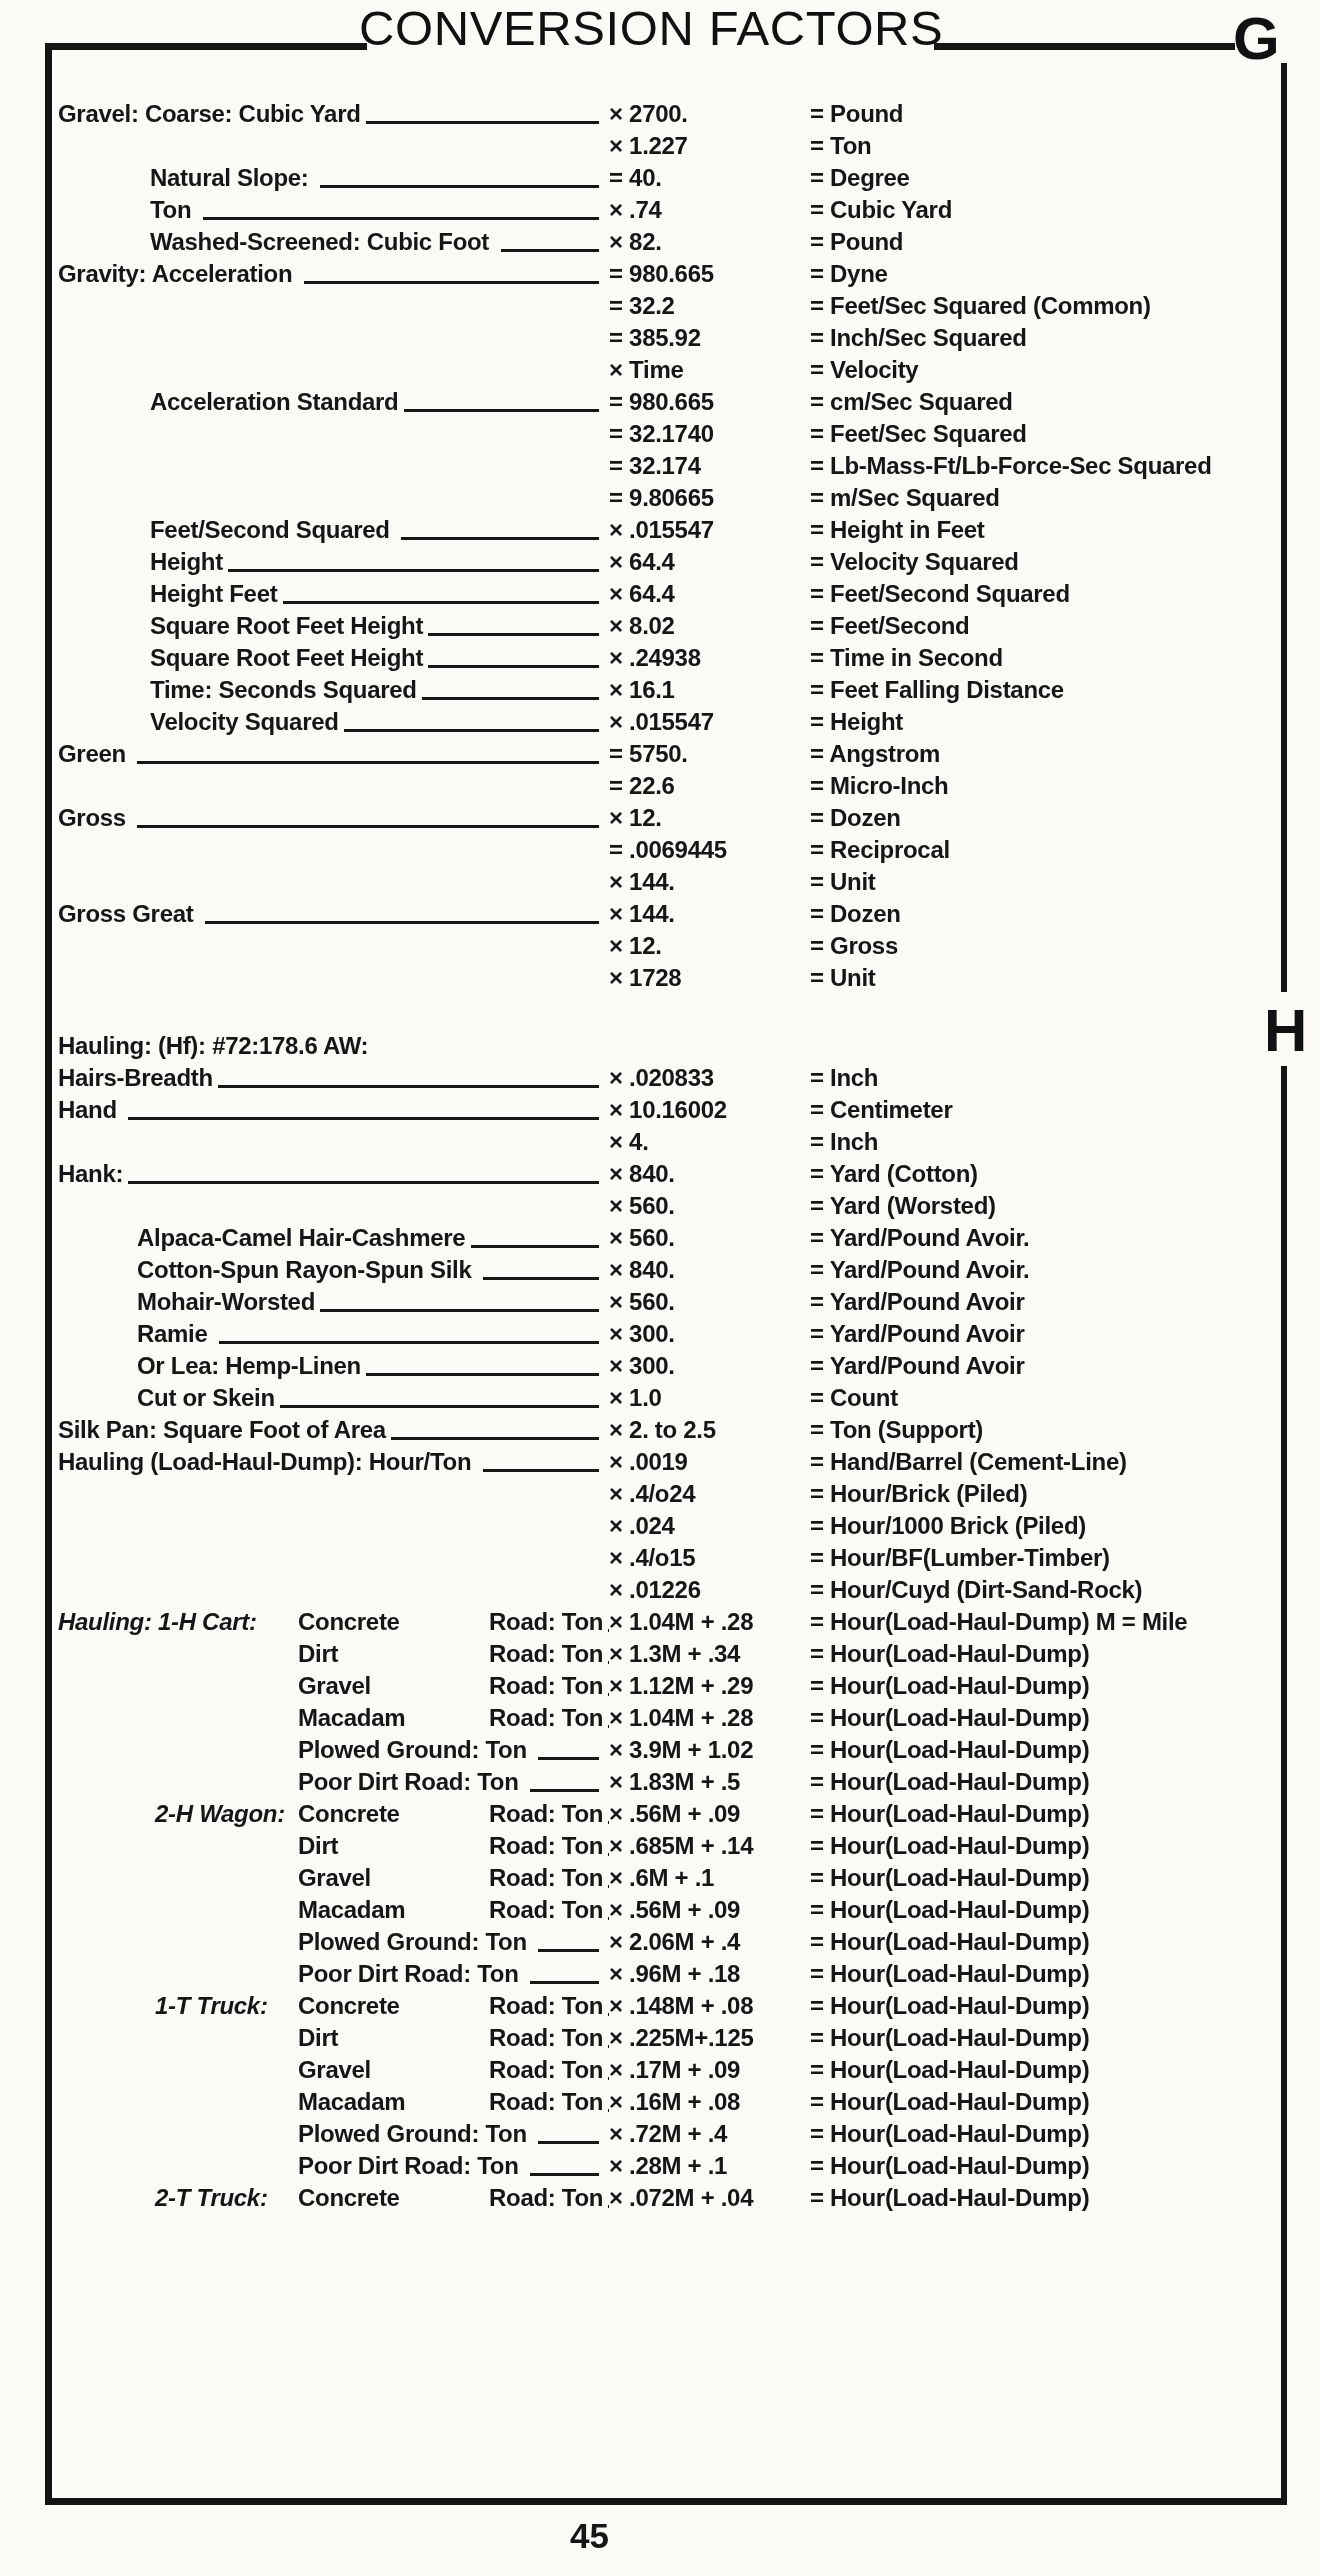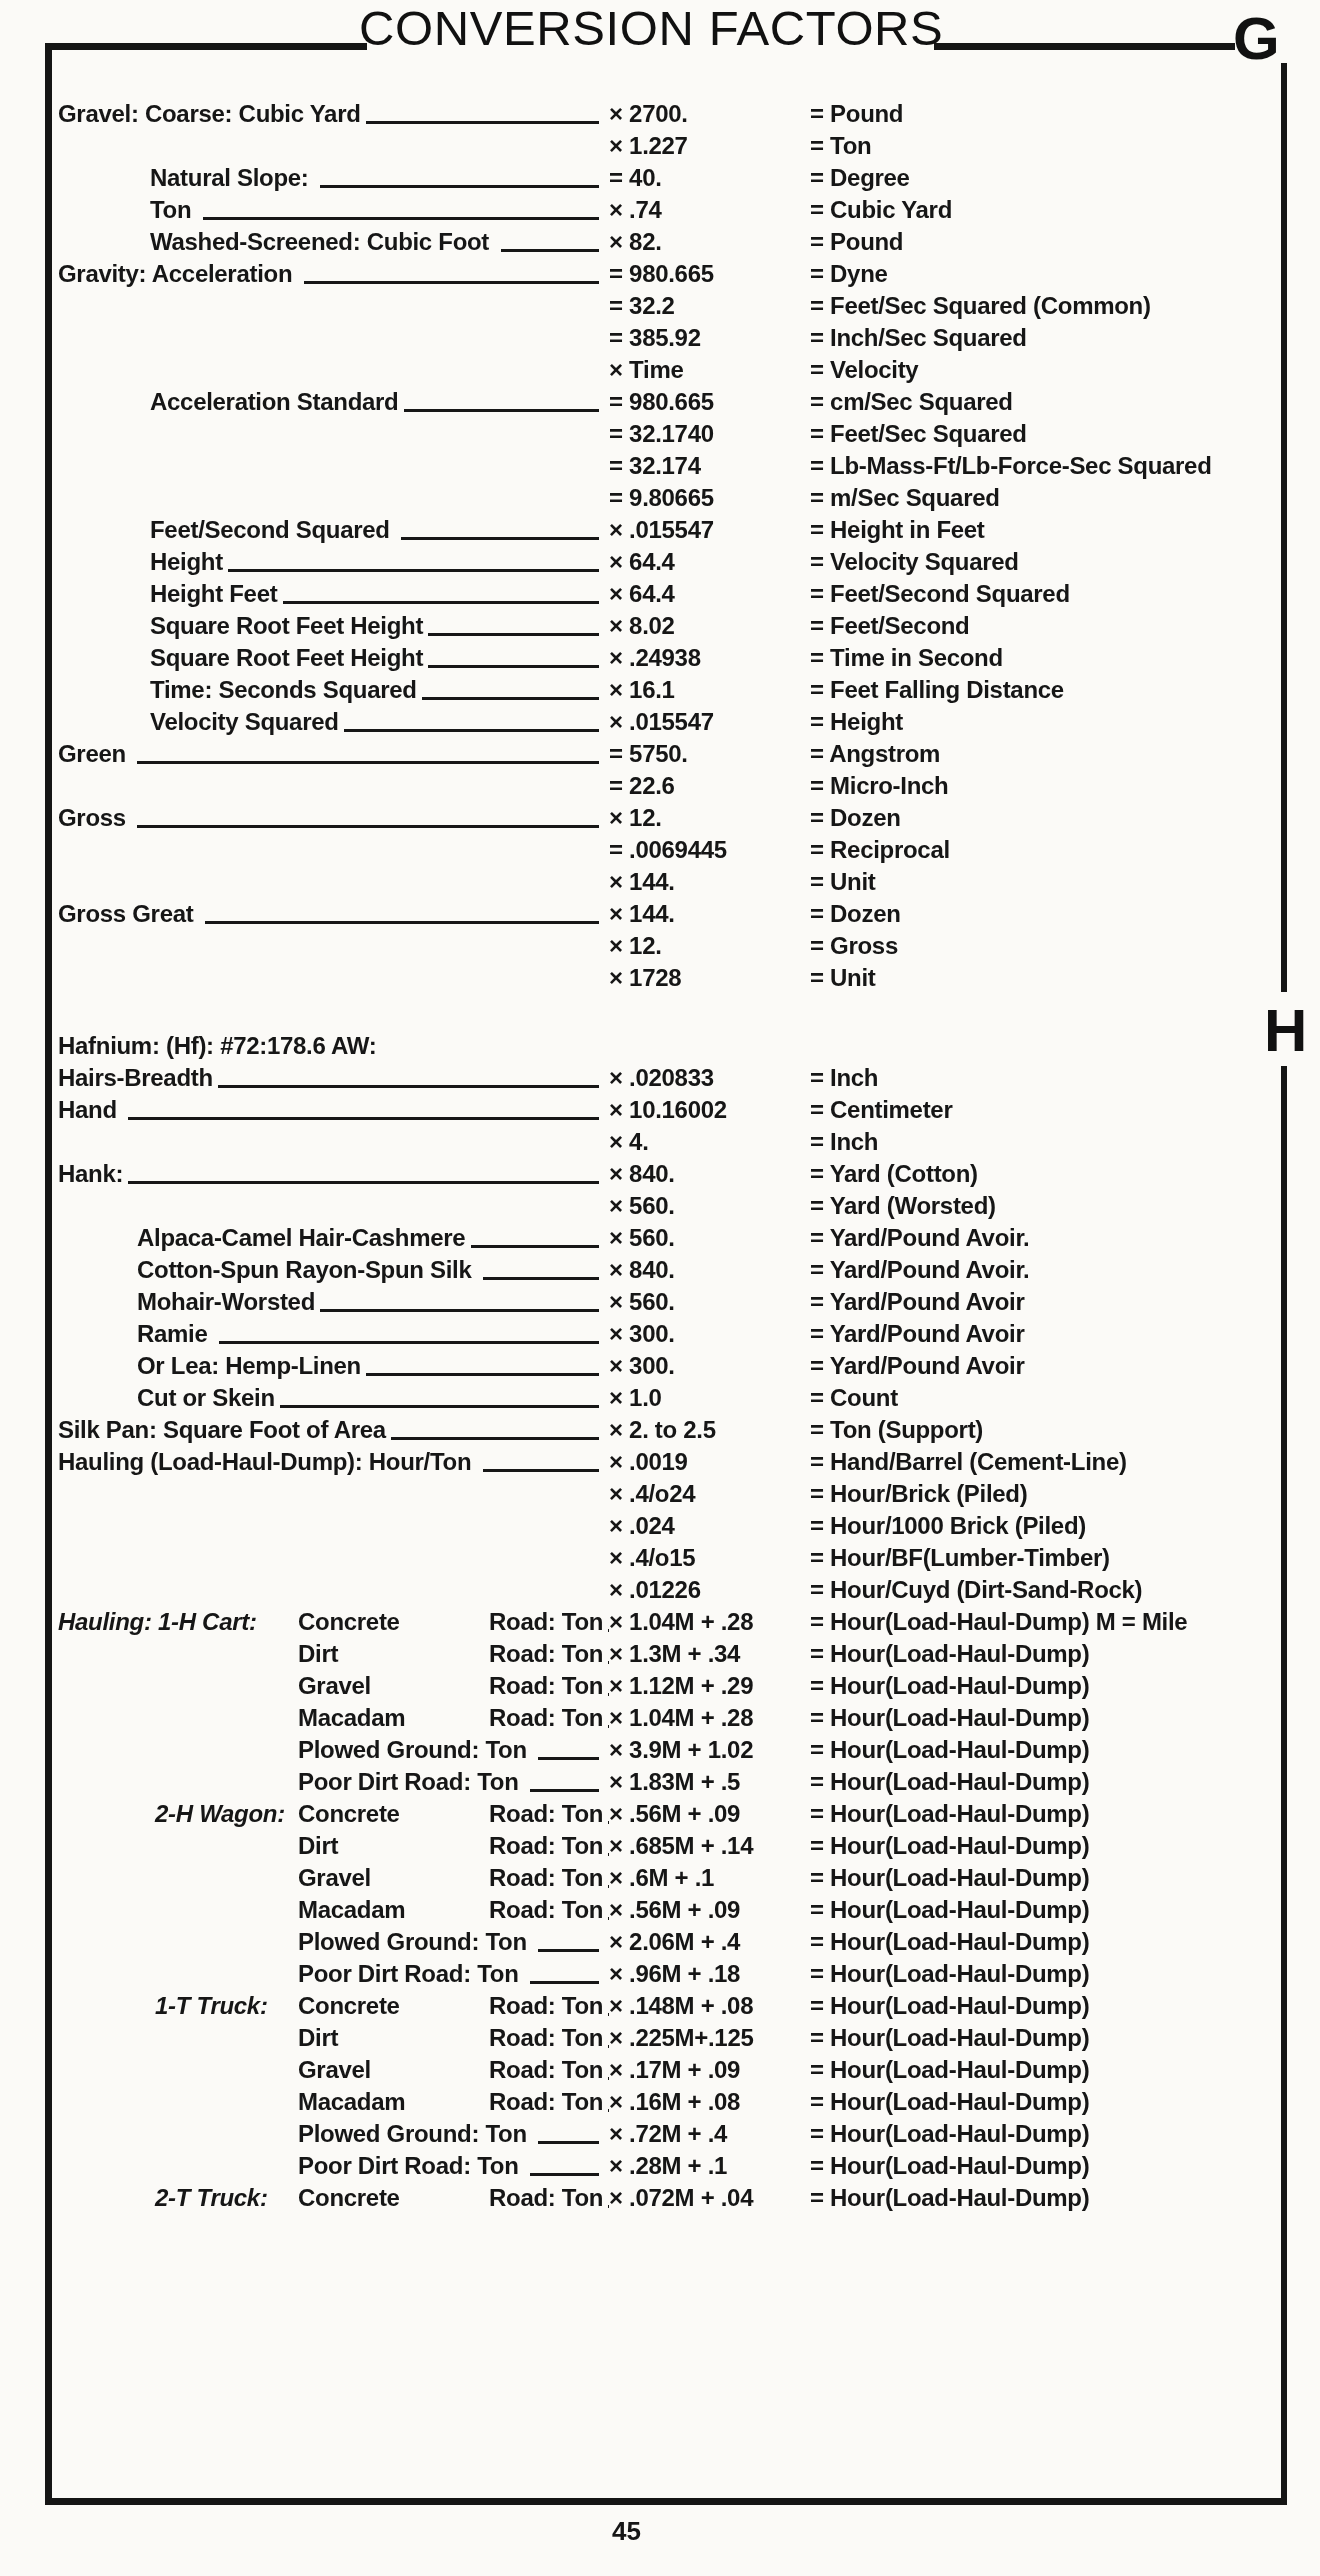--- a/index.html
+++ b/index.html
@@ -92,22 +92,22 @@
   }
   .fac { flex: 0 0 201px; }
   .res { flex: 1 1 auto; }
 
   
   .page-number {
     position: absolute;
     left: 570px;
     top: 2516px;
     width: 71px;
-    text-align: right;
-    font-size: 26px;
+    text-align: left;
+    font-size: 35px;
     font-weight: 700;
   }
 </style>
 </head>
 <body>
 
 <div class="hline border-top-a"></div>
 <div class="hline border-top-b"></div>
 <div class="vline border-left"></div>
 <div class="vline border-right-a"></div>
@@ -141,21 +141,21 @@
     <div class="row"><div class="lead"><span class="lbl ind-sub">Velocity Squared</span><span class="fill"></span></div><div class="fac">× .015547</div><div class="res">= Height</div></div>
     <div class="row"><div class="lead"><span class="lbl ind-main">Green </span><span class="fill"></span></div><div class="fac">= 5750.</div><div class="res">= Angstrom</div></div>
     <div class="row"><div class="lead"><span class="lbl ind-main"></span></div><div class="fac">= 22.6</div><div class="res">= Micro-Inch</div></div>
     <div class="row"><div class="lead"><span class="lbl ind-main">Gross </span><span class="fill"></span></div><div class="fac">× 12.</div><div class="res">= Dozen</div></div>
     <div class="row"><div class="lead"><span class="lbl ind-main"></span></div><div class="fac">= .0069445</div><div class="res">= Reciprocal</div></div>
     <div class="row"><div class="lead"><span class="lbl ind-main"></span></div><div class="fac">× 144.</div><div class="res">= Unit</div></div>
     <div class="row"><div class="lead"><span class="lbl ind-main">Gross Great </span><span class="fill"></span></div><div class="fac">× 144.</div><div class="res">= Dozen</div></div>
     <div class="row"><div class="lead"><span class="lbl ind-main"></span></div><div class="fac">× 12.</div><div class="res">= Gross</div></div>
     <div class="row"><div class="lead"><span class="lbl ind-main"></span></div><div class="fac">× 1728</div><div class="res">= Unit</div></div>
     <div class="spacer"></div>
-    <div class="row"><div class="lead"><span class="lbl ind-main">Hafnium: (Hf): #72:178.6 AW:</span></div></div>
+    <div class="row"><div class="lead"><span class="lbl ind-main">Hauling: (Hf): #72:178.6 AW:</span></div></div>
     <div class="row"><div class="lead"><span class="lbl ind-main">Hairs-Breadth</span><span class="fill"></span></div><div class="fac">× .020833</div><div class="res">= Inch</div></div>
     <div class="row"><div class="lead"><span class="lbl ind-main">Hand </span><span class="fill"></span></div><div class="fac">× 10.16002</div><div class="res">= Centimeter</div></div>
     <div class="row"><div class="lead"><span class="lbl ind-main"></span></div><div class="fac">× 4.</div><div class="res">= Inch</div></div>
     <div class="row"><div class="lead"><span class="lbl ind-main">Hank:</span><span class="fill"></span></div><div class="fac">× 840.</div><div class="res">= Yard (Cotton)</div></div>
     <div class="row"><div class="lead"><span class="lbl ind-main"></span></div><div class="fac">× 560.</div><div class="res">= Yard (Worsted)</div></div>
     <div class="row"><div class="lead"><span class="lbl ind-sub2">Alpaca-Camel Hair-Cashmere</span><span class="fill"></span></div><div class="fac">× 560.</div><div class="res">= Yard/Pound Avoir.</div></div>
     <div class="row"><div class="lead"><span class="lbl ind-sub2">Cotton-Spun Rayon-Spun Silk </span><span class="fill"></span></div><div class="fac">× 840.</div><div class="res">= Yard/Pound Avoir.</div></div>
     <div class="row"><div class="lead"><span class="lbl ind-sub2">Mohair-Worsted</span><span class="fill"></span></div><div class="fac">× 560.</div><div class="res">= Yard/Pound Avoir</div></div>
     <div class="row"><div class="lead"><span class="lbl ind-sub2">Ramie </span><span class="fill"></span></div><div class="fac">× 300.</div><div class="res">= Yard/Pound Avoir</div></div>
     <div class="row"><div class="lead"><span class="lbl ind-sub2">Or Lea: Hemp-Linen</span><span class="fill"></span></div><div class="fac">× 300.</div><div class="res">= Yard/Pound Avoir</div></div>

